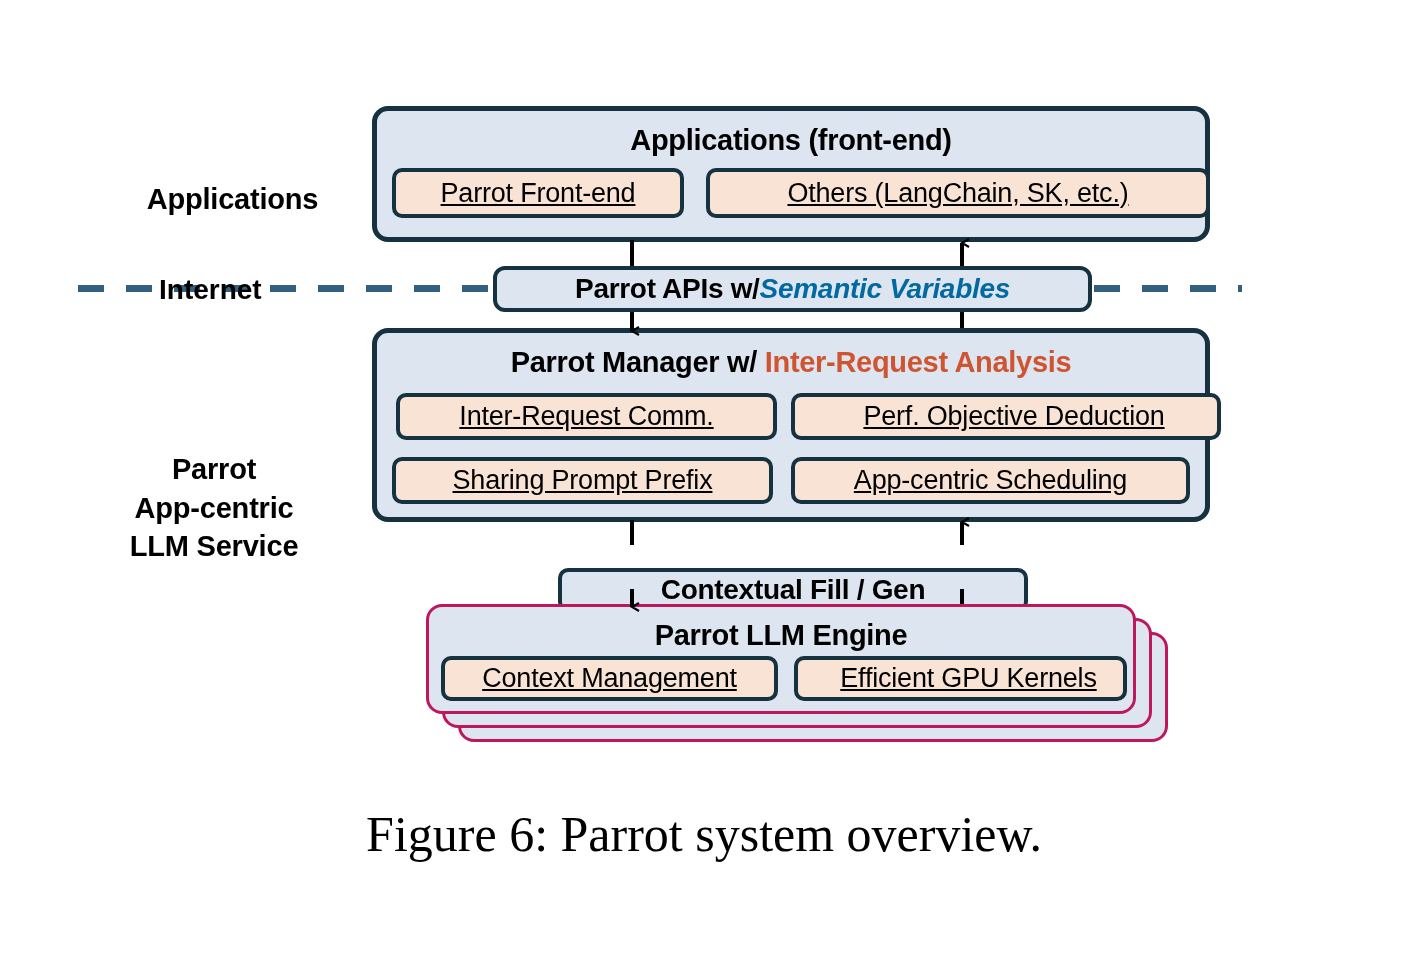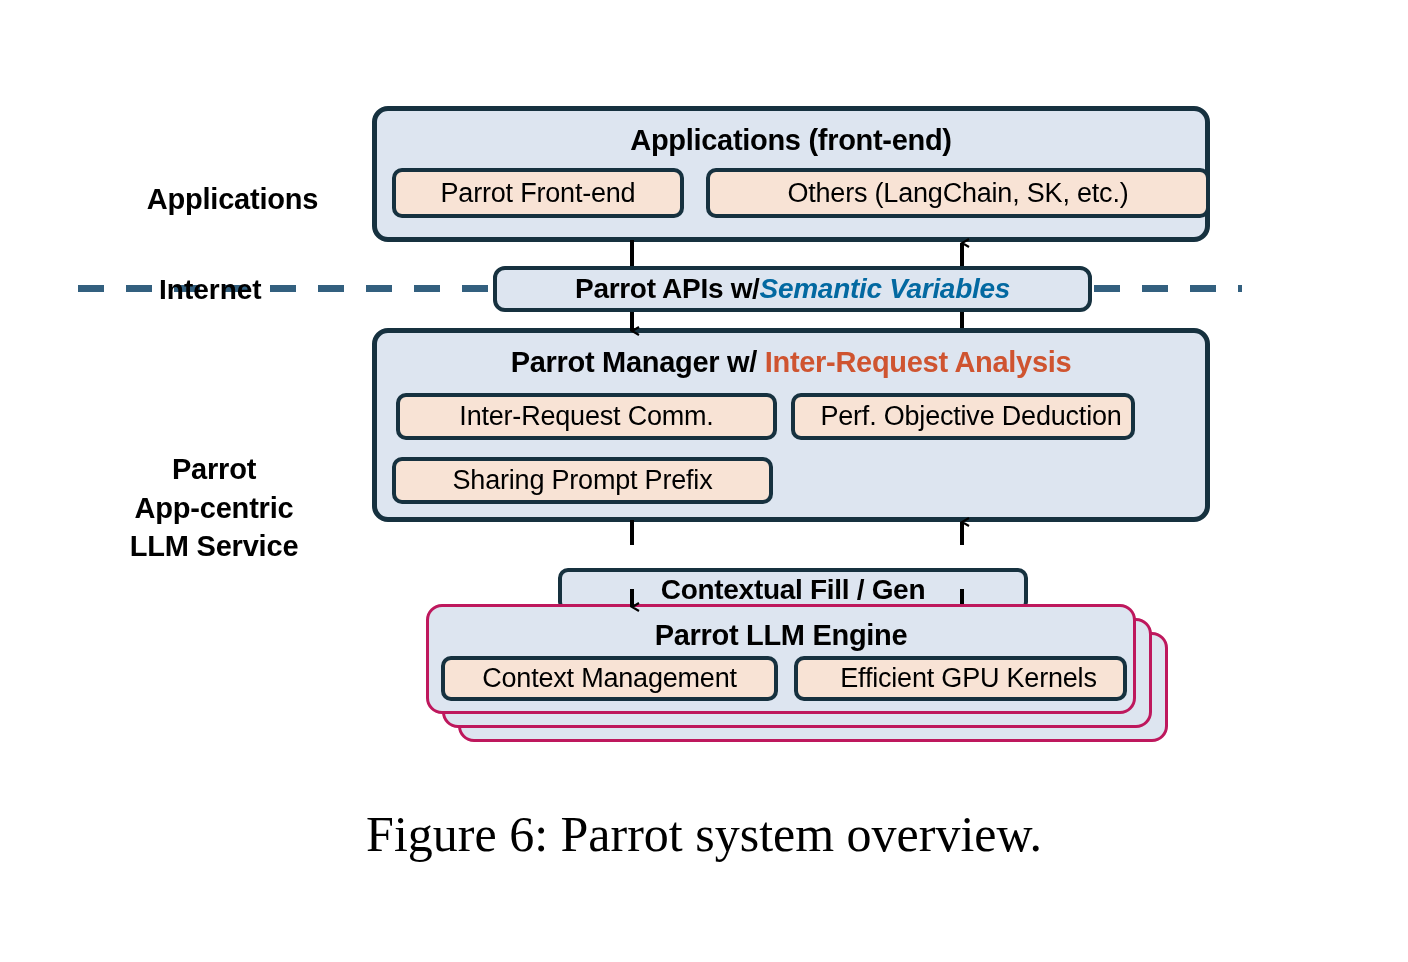--- a/index.html
+++ b/index.html
@@ -36,20 +36,21 @@
     border: 4px solid #16313f;
     border-radius: 10px;
     display: flex;
     align-items: center;
     justify-content: center;
     font-size: 27px;
     font-weight: 400;
     letter-spacing: -0.2px;
     white-space: nowrap;
     color: #000;
+    text-decoration: underline;
   }
   .panel-title {
     position: absolute;
     left: 0;
     right: 0;
     text-align: center;
     font-size: 29px;
     font-weight: bold;
     white-space: nowrap;
     letter-spacing: -0.3px;
@@ -181,25 +182,28 @@
   </div>
 
   <div class="panel" style="left:372px; top:328px; width:838px; height:194px;">
     <div class="panel-title" style="top:13px;">
       <span>Parrot Manager w/ </span><span class="accent">Inter-Request Analysis</span>
     </div>
   </div>
   <div class="pill" style="left:396px; top:393px; width:381px; height:47px;">
     <span>Inter-Request Comm.</span>
   </div>
-  <div class="pill" style="left:791px; top:393px; width:344px; height:47px;padding-left:16px;">
+  <div class="pill" style="left:791px; top:393px; width:430px; height:47px;padding-left:16px;">
     <span>Perf. Objective Deduction</span>
   </div>
   <div class="pill" style="left:392px; top:457px; width:381px; height:47px;">
     <span>Sharing Prompt Prefix</span>
+  </div>
+  <div class="pill" style="left:791px; top:457px; width:399px; height:47px;">
+    <span>App-centric Scheduling</span>
   </div>
 
   <div class="ctx-bar" style="left:558px; top:545px; width:470px; height:44px;margin-top:23px;">
     <span>Contextual Fill / Gen</span>
   </div>
 
   <div class="engine-card" style="left:458px; top:632px; width:710px; height:110px;"></div>
   <div class="engine-card" style="left:442px; top:618px; width:710px; height:110px;"></div>
   <div class="engine-card" style="left:426px; top:604px; width:710px; height:110px;">
     <div class="panel-title" style="top:12px;">Parrot LLM Engine</div>

